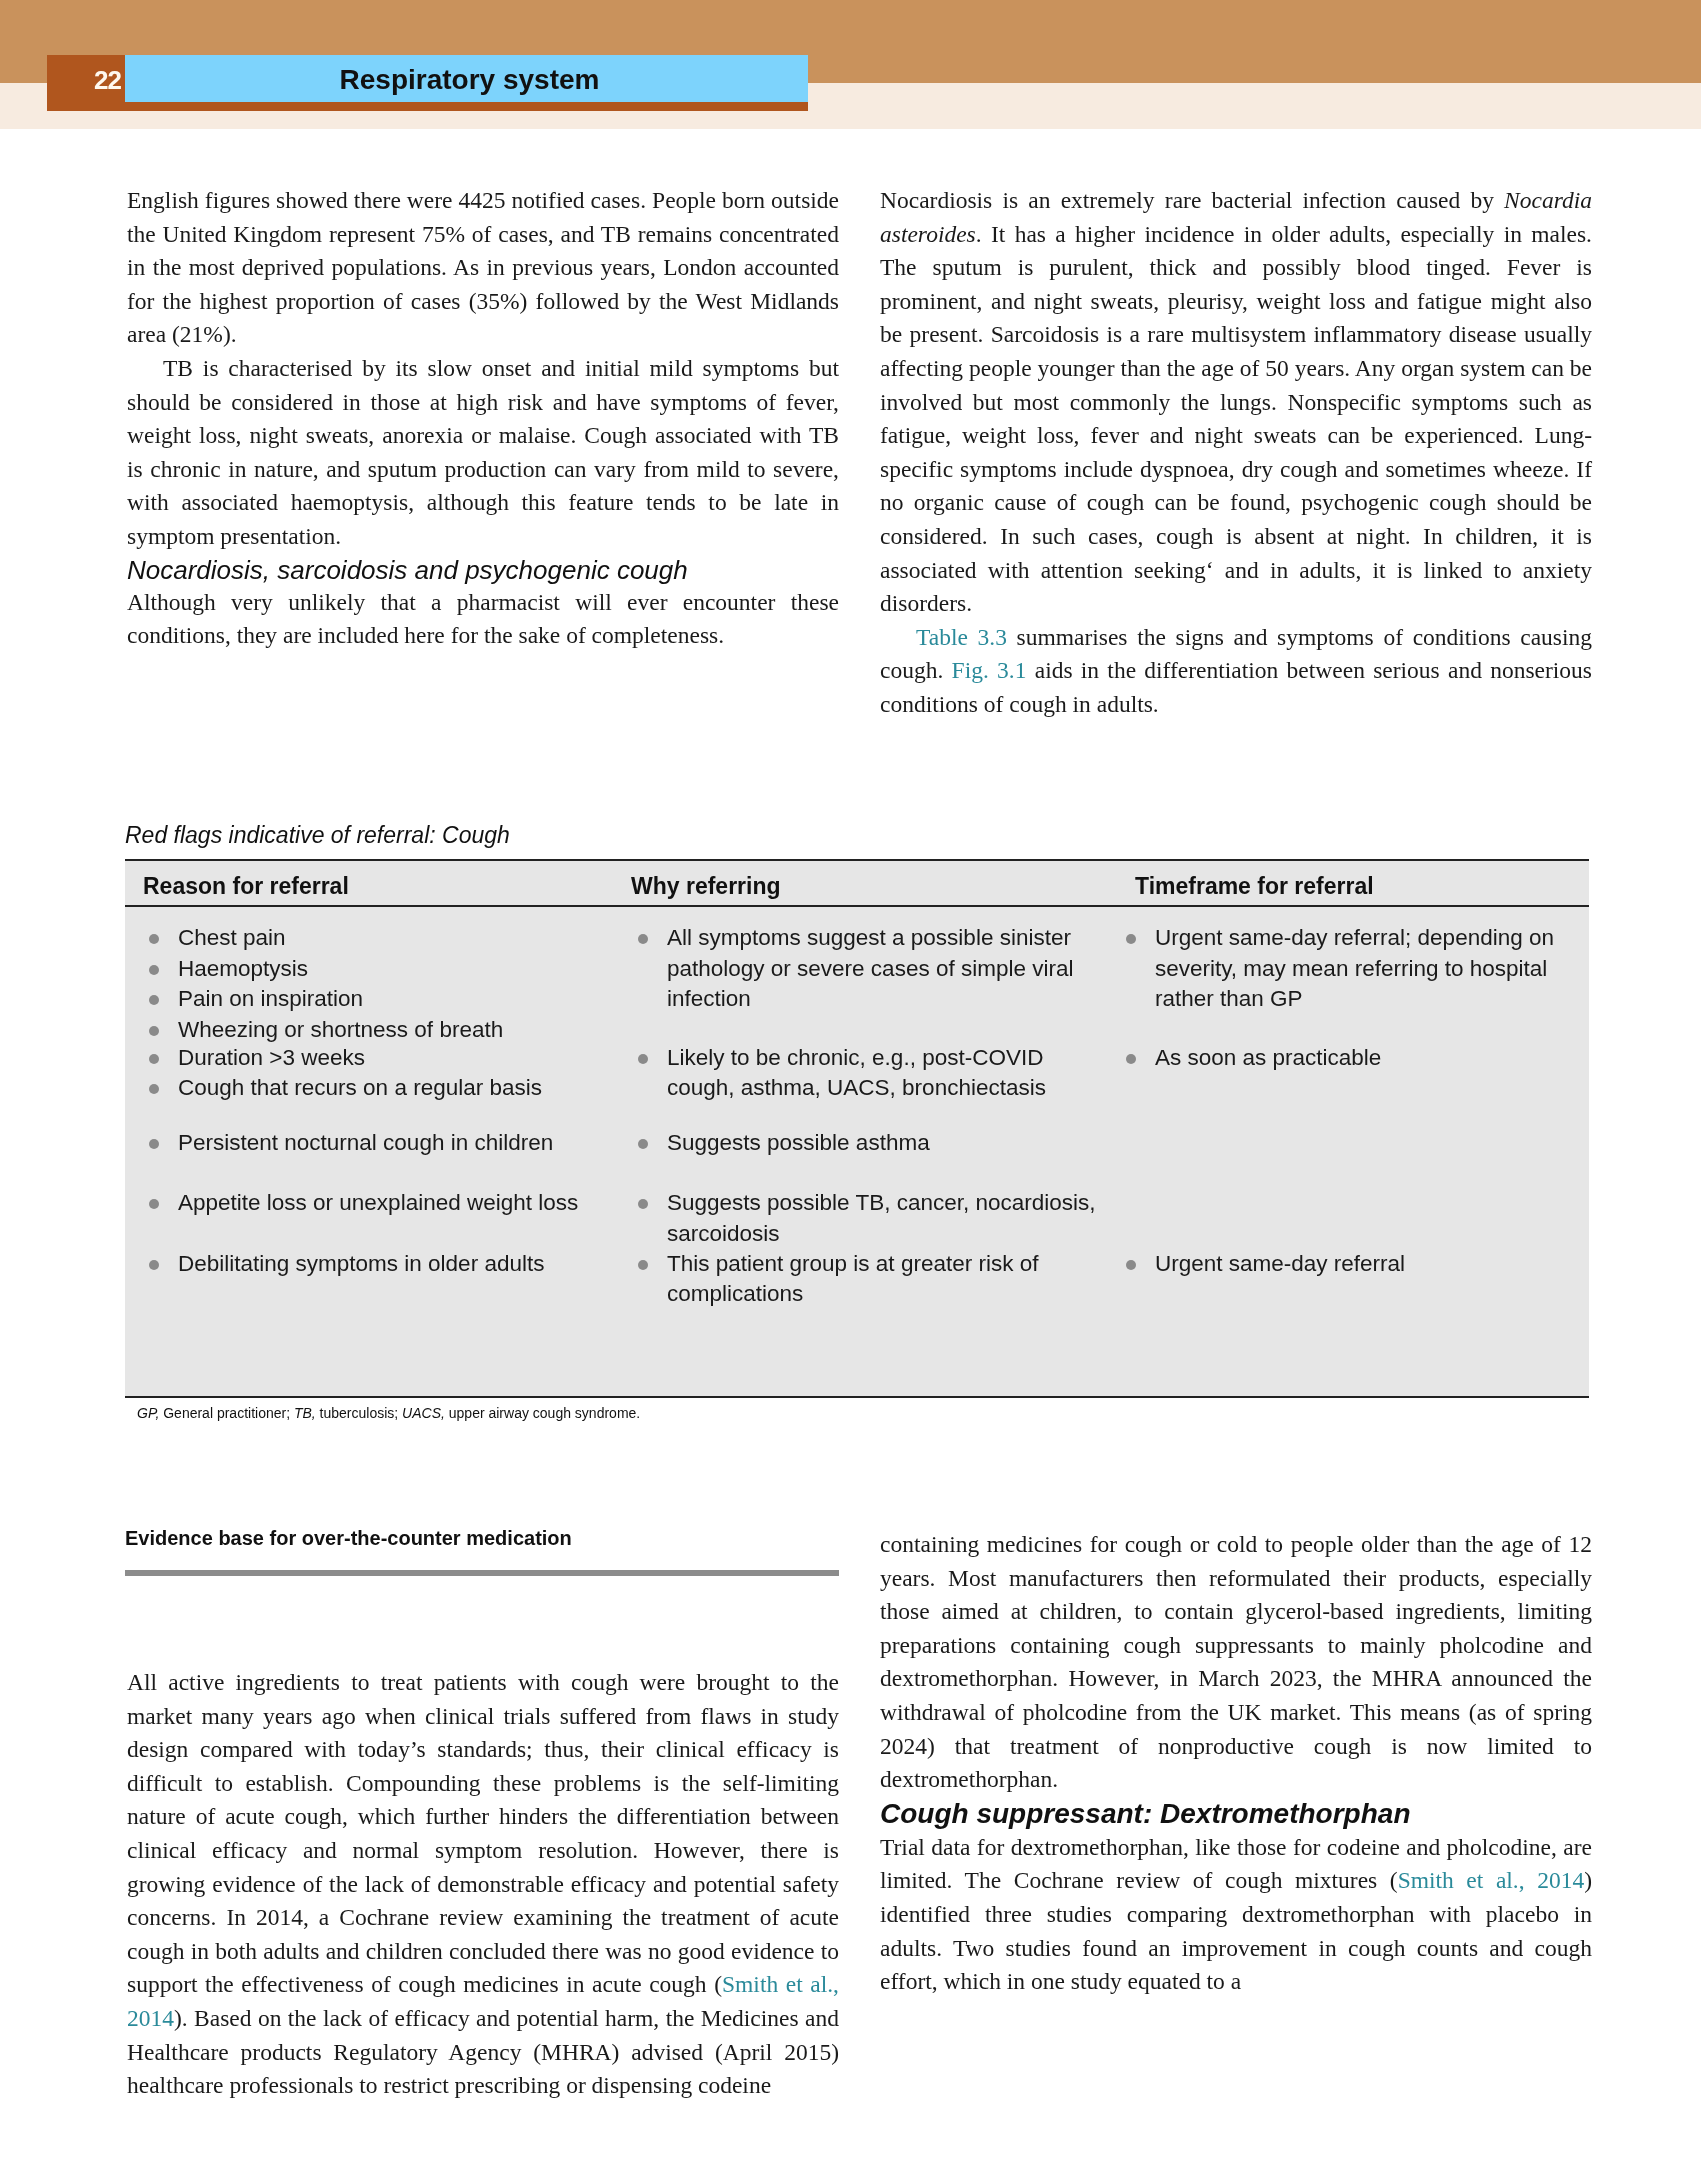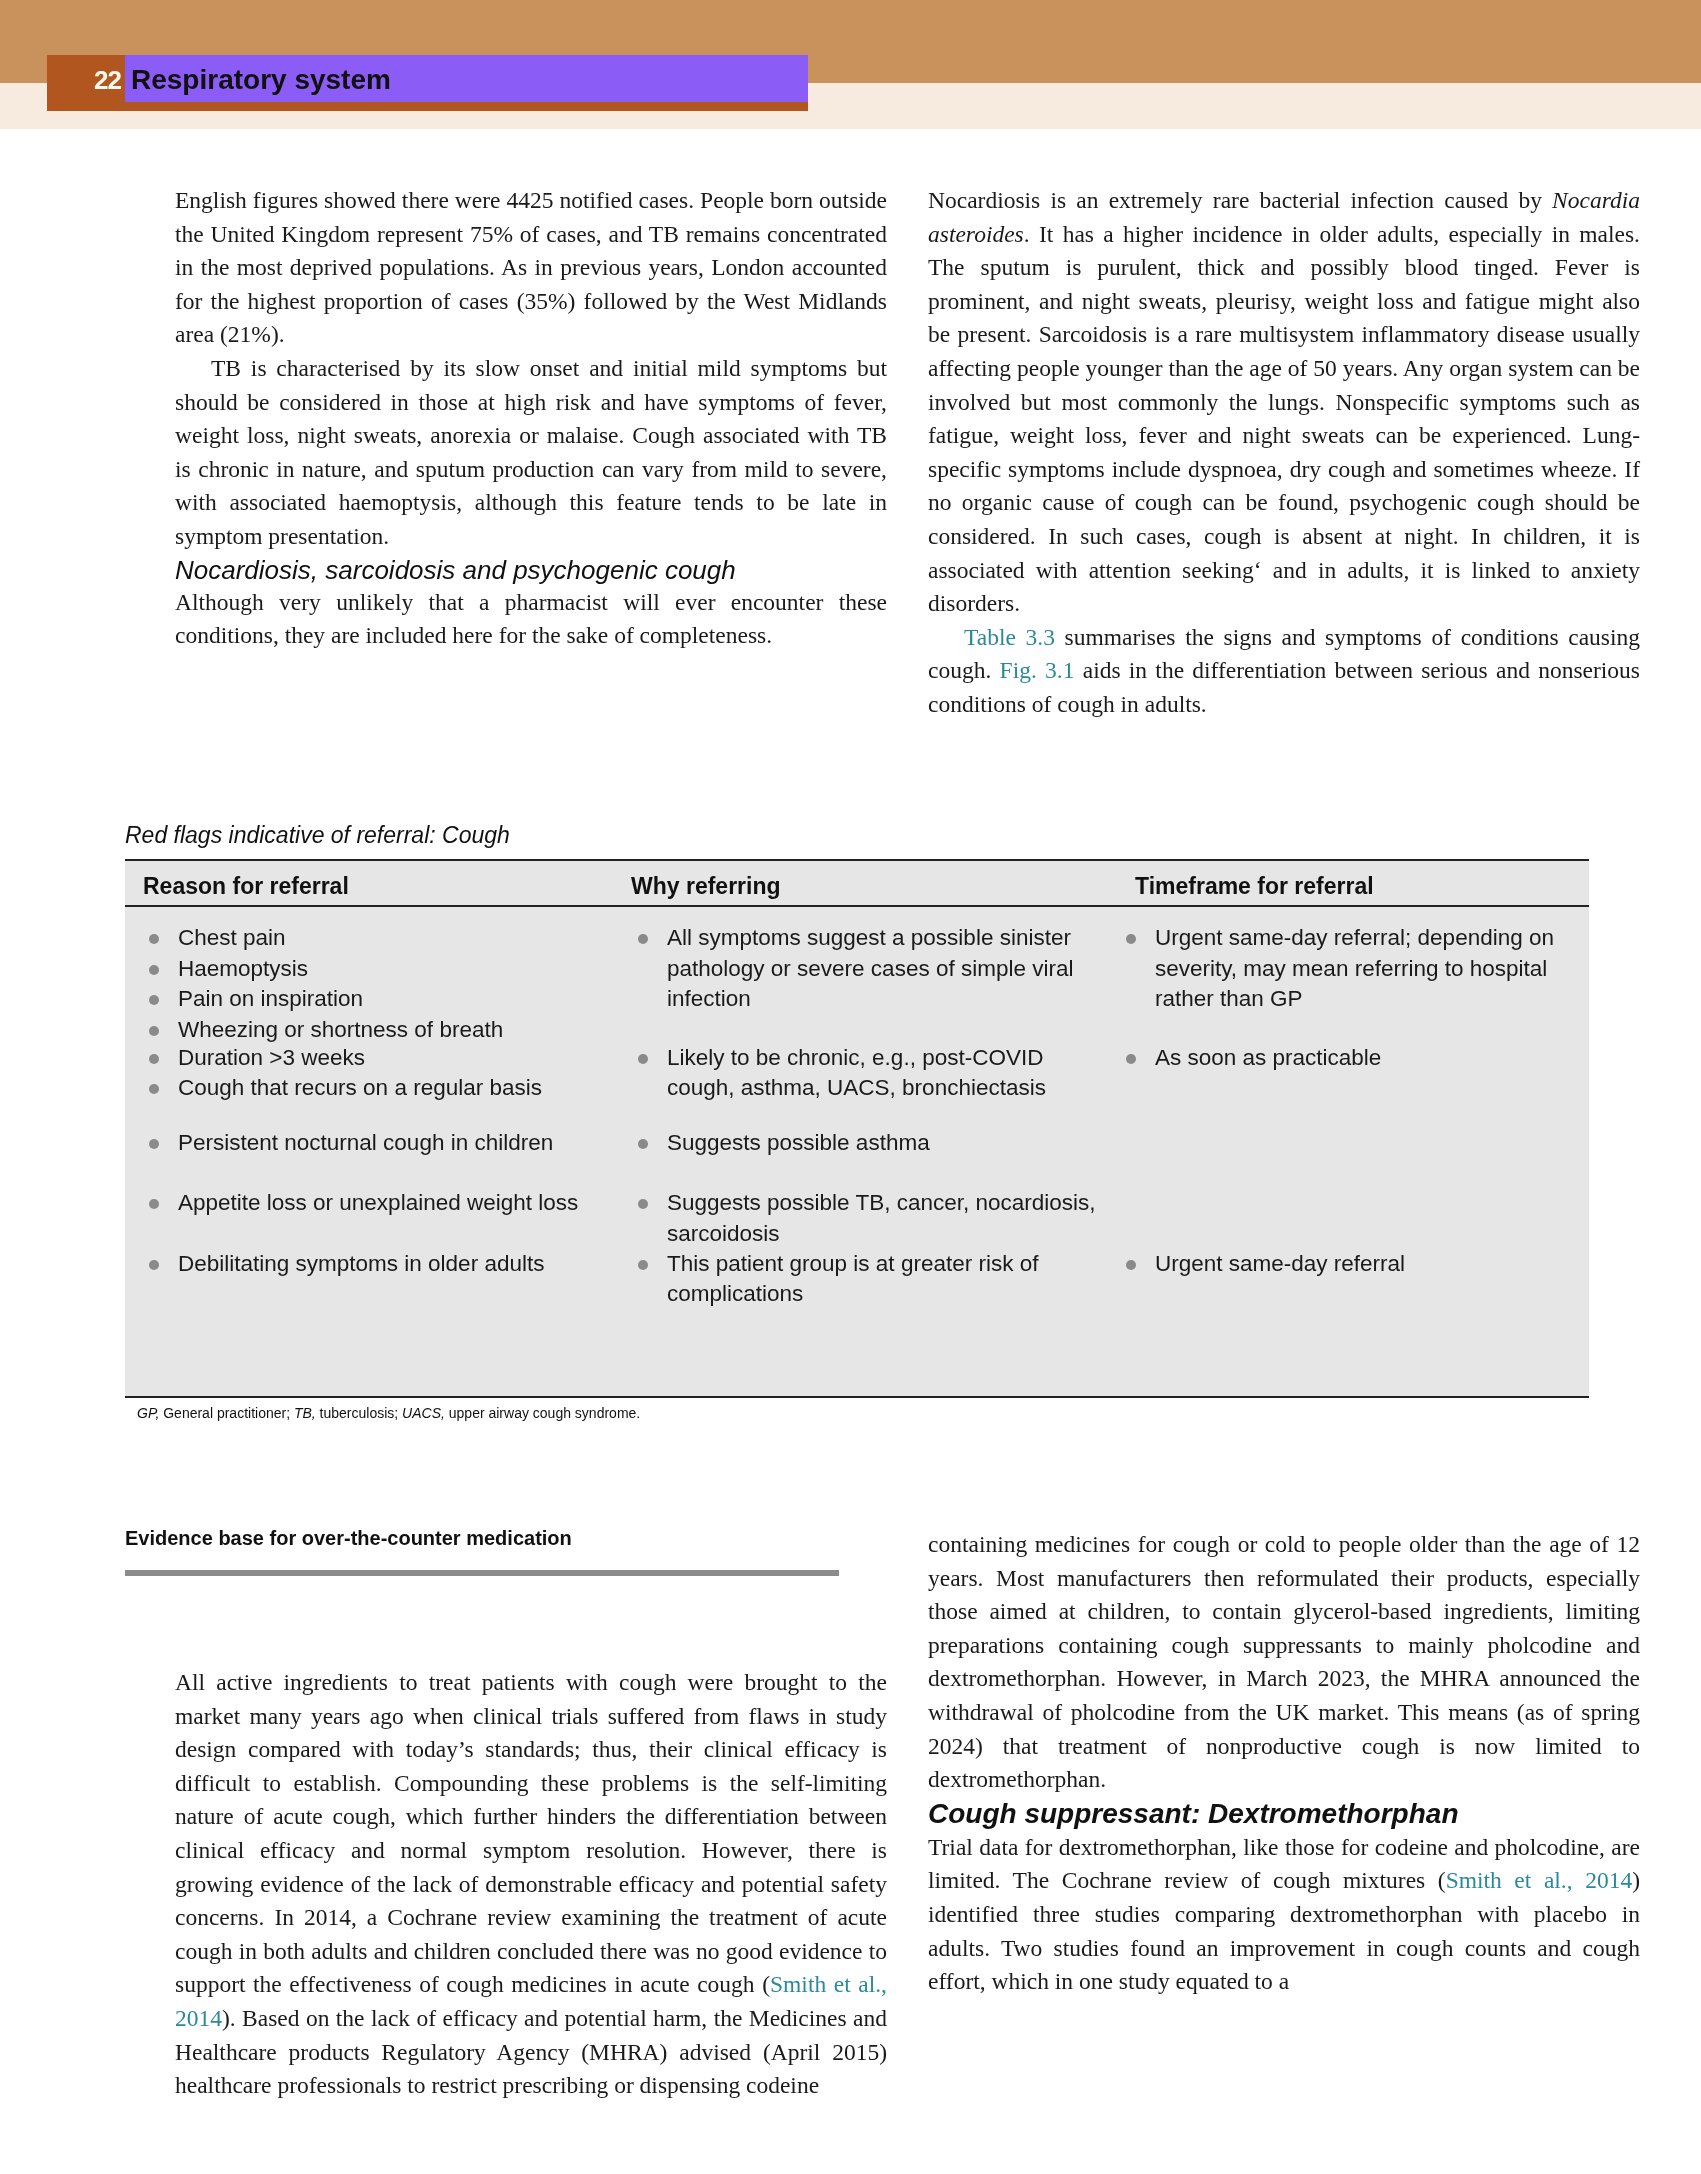--- a/index.html
+++ b/index.html
@@ -11,27 +11,27 @@
   }
   .band-top { position: absolute; left: 0; top: 0; width: 1701px; height: 83px; background: #c9925c; }
   .band-cream { position: absolute; left: 0; top: 83px; width: 1701px; height: 46px; background: #f7ebe0; }
   .hdr { position: absolute; left: 47px; top: 55px; width: 761px; height: 62px; }
   .hdr-num {
     position: absolute; left: 0; top: 0; width: 78px; height: 56px; background: #b0561e;
     color: #fff8ee; font-family: "Liberation Sans", sans-serif; font-weight: bold; font-size: 26px;
     text-align: right; box-sizing: border-box; padding-right: 4px; line-height: 50px; letter-spacing: -1px;
   }
   .hdr-title {
-    position: absolute; left: 78px; top: 0; width: 683px; height: 47px; background: #8b5cf6;
+    position: absolute; left: 78px; top: 0; width: 683px; height: 47px; background: #7dd3fc;
     font-family: "Liberation Sans", sans-serif; font-weight: bold; font-size: 28px; color: #111;
-    line-height: 50px; padding-left: 6px; box-sizing: border-box;
+    line-height: 50px; padding-left: 6px; box-sizing: border-box; text-align: center;
   }
   .hdr-rule { position: absolute; left: 78px; top: 47px; width: 683px; height: 9px; background: #b0561e; }
 
-  .col { position: absolute; width: 712px; font-size: 23.5px; line-height: 33.6px; text-align: justify; margin-left: 48px; }
+  .col { position: absolute; width: 712px; font-size: 23.5px; line-height: 33.6px; text-align: justify; }
   .col p { margin: 0; }
   .indent { text-indent: 36px; }
   .link { color: #2a8a9a; }
   .sub-ital {
     font-family: "Liberation Sans", sans-serif; font-style: italic; font-size: 26px;
     color: #111; margin: 21px 0 0 0; line-height: 32px; text-align: left;
   }
 
   .table-caption {
     position: absolute; left: 125px; top: 822px;

